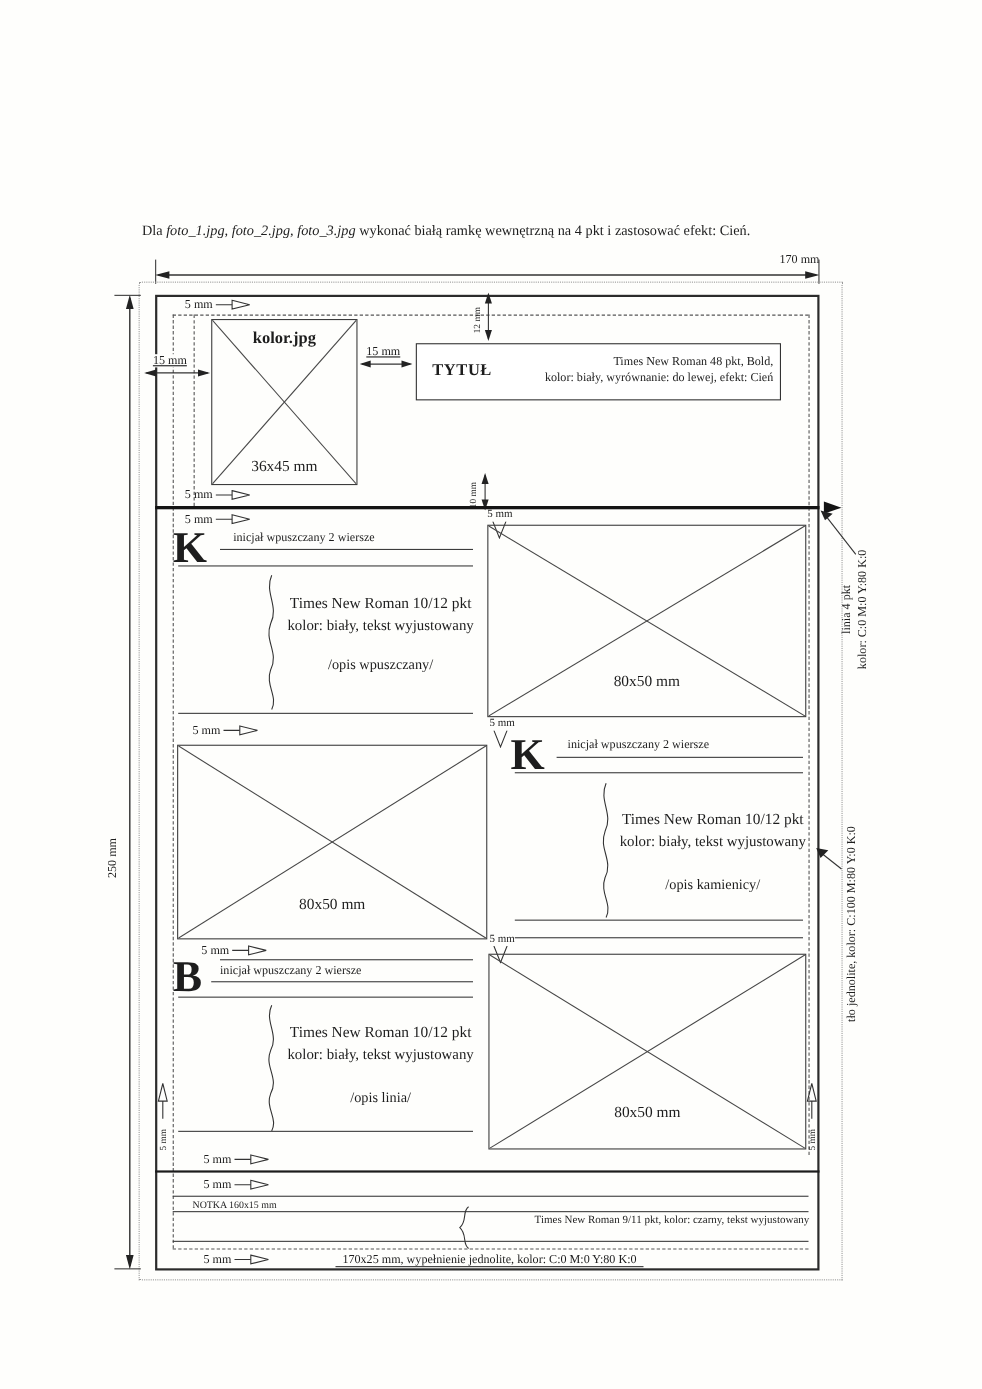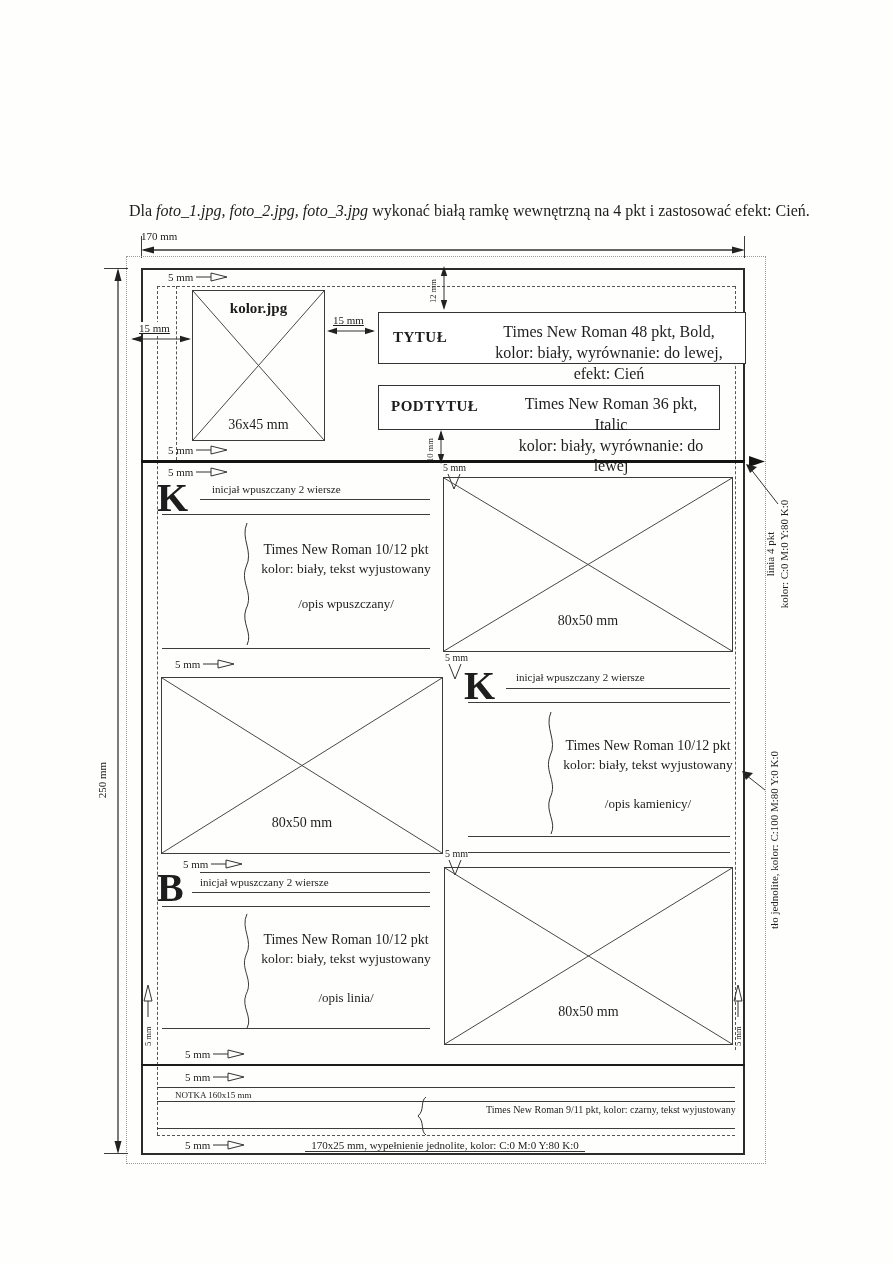--- a/index.html
+++ b/index.html
@@ -14,44 +14,44 @@
   .dot-rect{position:absolute;border:1px dotted #9a9a9a}
   .page-rect{position:absolute;border:2px solid #2b2b2b}
   .xbox{position:absolute;border:1.3px solid #3c3c3c;background:transparent}
   .xbox > svg{position:absolute;left:0;top:0;width:100%;height:100%}
   .xname{position:absolute;left:0;right:0;text-align:center;font-weight:bold;font-size:15px}
   .xsize{position:absolute;left:0;right:0;text-align:center;font-size:14px}
   .dim{font-size:11px;white-space:nowrap}
   .pennant{position:absolute;display:flex;align-items:center;gap:3px;font-size:11px;white-space:nowrap}
   .specbox{position:absolute;border:1.4px solid #333;background:#fff}
   .speclabel{position:absolute;font-weight:bold;font-size:15px;letter-spacing:.5px;white-space:nowrap}
-  .spectext{position:absolute;font-size:16px;line-height:1.3;text-align:center}
+  .spectext{position:absolute;font-size:11px;line-height:1.3;text-align:right}
   .initial{position:absolute;font-weight:bold;font-size:40px;line-height:1;font-family:"Liberation Serif",serif}
   .note{position:absolute;font-size:11px;white-space:nowrap}
   .bodyspec{position:absolute;text-align:center;font-size:13.5px;line-height:1.4}
   .placeholder{position:absolute;text-align:center;font-size:13px;white-space:nowrap}
   .rotwrap{position:absolute;overflow:visible}
   .rot{transform-origin:top left;transform:rotate(-90deg);position:absolute;left:0;top:0;
        display:flex;flex-direction:column;justify-content:center;text-align:center;
        font-size:11px;line-height:1.3;white-space:nowrap}
   .tinyrot{position:absolute;font-size:8.5px;transform-origin:top left;transform:rotate(-90deg);white-space:nowrap}
-  .instruction{font-size:16px;white-space:nowrap}
+  .instruction{font-size:13px;white-space:nowrap}
   svg{display:block}
 </style>
 </head>
 <body>
 
 <div class="canvas">
 
   <div class="abs instruction" style="left:129px;top:202px">
     <span>Dla </span><i>foto_1.jpg, foto_2.jpg, foto_3.jpg</i><span> wykonać białą ramkę wewnętrzną na 4 pkt i zastosować efekt: Cień.</span>
   </div>
 
   <div class="abs" style="left:141px;top:230px;width:604px;height:30px">
-    <div class="abs dim" style="left:0;right:0;top:0;text-align:left">170 mm</div>
+    <div class="abs dim" style="left:0;right:0;top:0;text-align:right">170 mm</div>
     <svg class="abs" style="left:0;top:14px" width="604" height="12" viewBox="0 0 604 12">
       <line x1="3" y1="6" x2="601" y2="6" stroke="#333" stroke-width="1.3"></line>
       <polygon points="0,6 13,2.5 13,9.5" fill="#222"></polygon>
       <polygon points="604,6 591,2.5 591,9.5" fill="#222"></polygon>
     </svg>
     <div class="vline" style="left:0;top:6px;height:22px"></div>
     <div class="vline" style="left:603px;top:6px;height:22px"></div>
   </div>
 
   <div class="dot-rect" style="left:126px;top:256px;width:640px;height:908px"></div>
@@ -117,35 +117,28 @@
     </svg>
   </div>
 
   <svg class="abs" style="left:438px;top:266px" width="12" height="44" viewBox="0 0 12 44">
     <line x1="6" y1="2" x2="6" y2="42" stroke="#333"></line>
     <polygon points="6,0 2.8,10 9.2,10" fill="#222"></polygon>
       <polygon points="6,44 2.8,34 9.2,34" fill="#222"></polygon>
   </svg>
   <div class="tinyrot" style="left:428px;top:303px">12 mm</div>
 
-  <div class="specbox" style="left:378px;top:312px;width:368px;height:52px">
+  <div class="specbox" style="left:378px;top:312px;width:332px;height:52px">
     <div class="speclabel" style="left:14px;top:16px">TYTUŁ</div>
     <div class="spectext" style="left:100px;right:6px;top:9px">
       <div>Times New Roman 48 pkt, Bold,</div>
       <div>kolor: biały, wyrównanie: do lewej, efekt: Cień</div>
     </div>
   </div>
 
-  <div class="specbox" style="left:378px;top:385px;width:342px;height:45px">
-    <div class="speclabel" style="left:12px;top:12px">PODTYTUŁ</div>
-    <div class="spectext" style="left:130px;right:6px;top:8px">
-      <div>Times New Roman 36 pkt, Italic</div>
-      <div>kolor: biały, wyrównanie: do lewej</div>
-    </div>
-  </div>
 
   <svg class="abs" style="left:435px;top:430px" width="12" height="34" viewBox="0 0 12 34">
     <line x1="6" y1="2" x2="6" y2="32" stroke="#333"></line>
     <polygon points="6,0 2.8,10 9.2,10" fill="#222"></polygon>
       <polygon points="6,34 2.8,24 9.2,24" fill="#222"></polygon>
   </svg>
   <div class="tinyrot" style="left:425px;top:462px">10 mm</div>
 
   <div class="abs" style="left:141px;top:460px;width:604px;height:3px;background:#141414"></div>
   <svg class="abs" style="left:745px;top:455px" width="20" height="13" viewBox="0 0 20 13">

